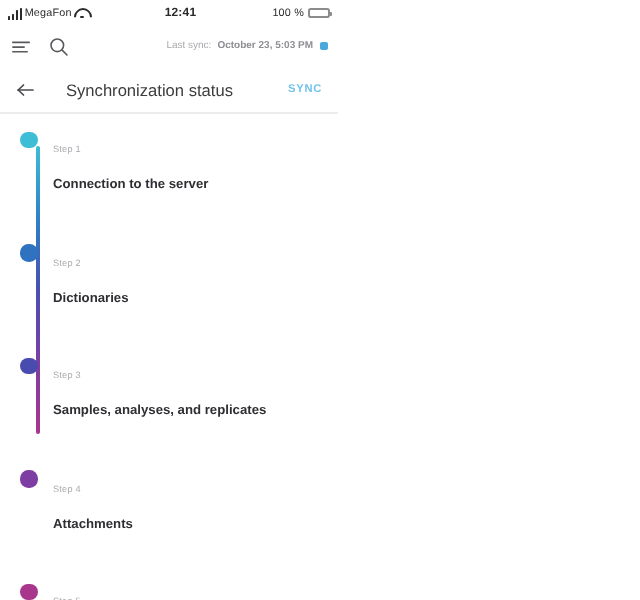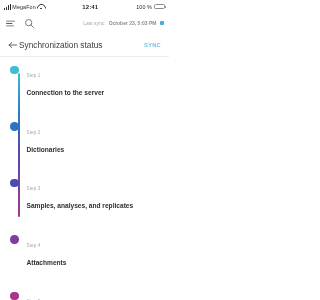--- a/index.html
+++ b/index.html
@@ -82,21 +82,21 @@
     display:flex; align-items:center;
     padding:0 6px 0 7px;
     background:#ffffff;
     border-bottom:0.7px solid #ececec;
   }
   .back-arrow { width:12px; height:12px; flex:0 0 auto; display:flex; align-items:center; }
   .page-title {
     flex:1 1 auto;
     font-size:8.3px;
     color:#3c3c3c;
-    margin-left:0;
+    margin-left:14px;
     white-space:nowrap;
   }
   .sync-action {
     flex:0 0 auto;
     font-size:5.6px;
     letter-spacing:0.35px;
     color:#73c2e8;
     font-weight:bold;
     padding:2px 2px;
   }

